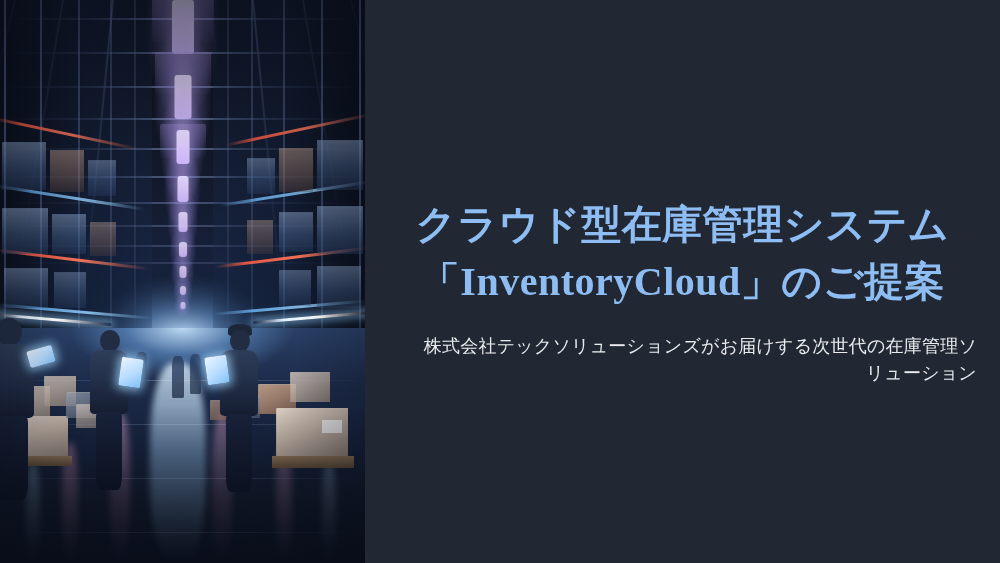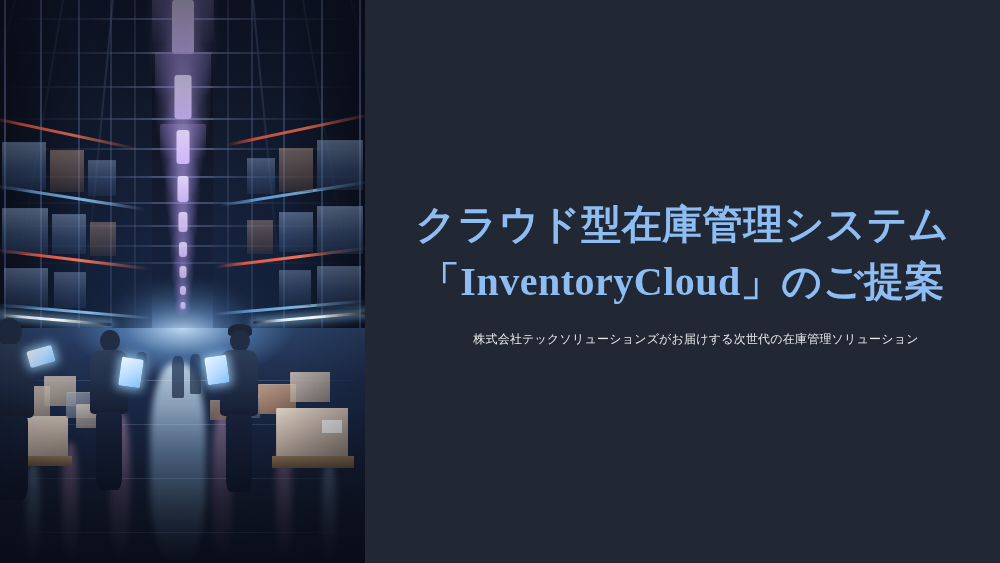--- a/index.html
+++ b/index.html
@@ -229,28 +229,28 @@
     font-size:40px;
     line-height:57px;
     color:#8dbdf3;
     letter-spacing:.5px;
     white-space:pre-line;
   }
 
   .subtitle {
     position:absolute;
     left:50px;
-    top:326px;
+    top:333px;
     width:562px;
     font-family:"Liberation Sans", "DejaVu Sans", sans-serif;
-    font-size:12px;
+    font-size:18px;
     line-height:27px;
     color:#e9ebee;
     letter-spacing:.2px;
-    text-align:center;
+    text-align:right;
   }
 </style>
 </head>
 <body>
 
 <div class="slide">
 
   <div class="photo">
     <div class="ph-base"></div>
 

